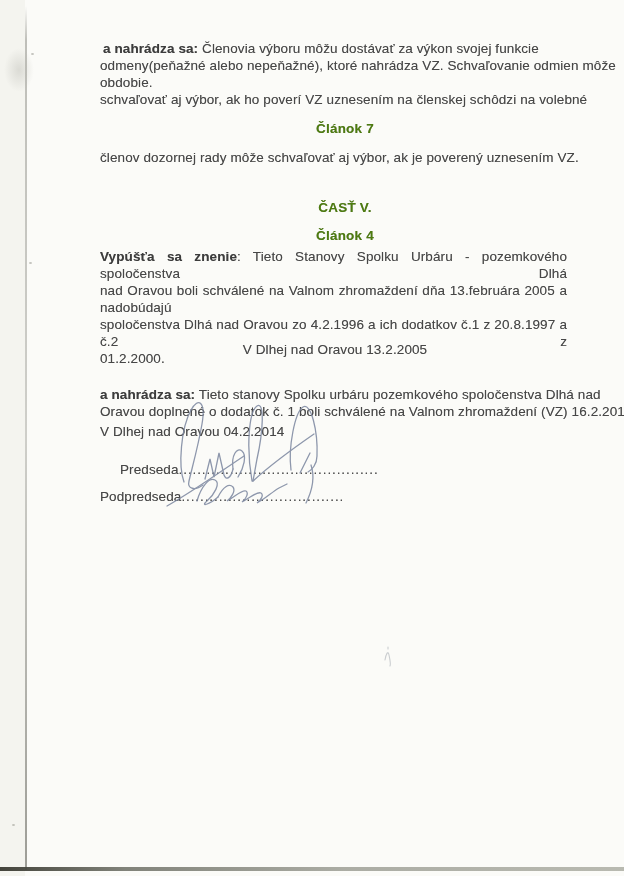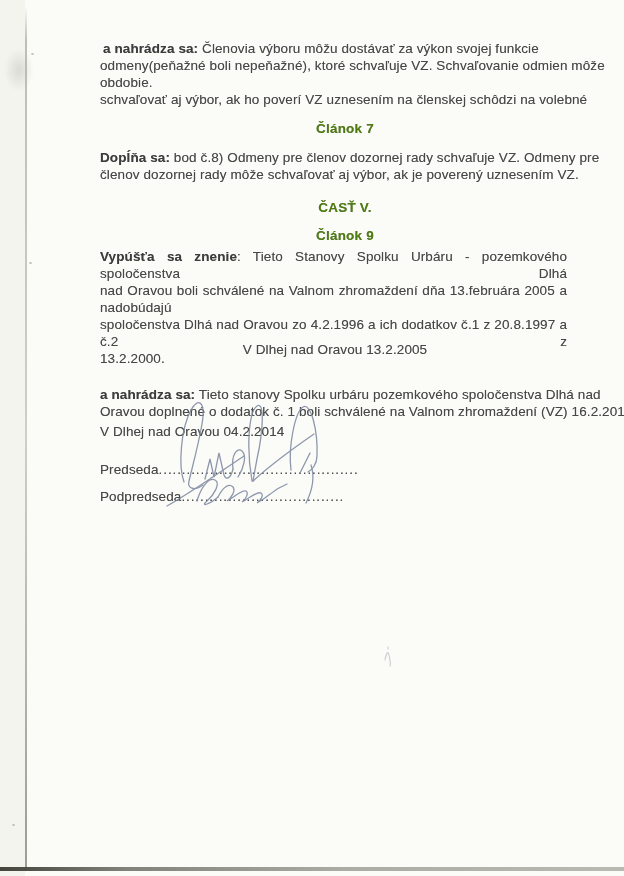--- a/index.html
+++ b/index.html
@@ -45,52 +45,51 @@
 
   <div class="left-band"></div>
   <div class="fold-line"></div>
   <div class="smudge"></div>
   <div class="speck" style="left:31px; top:53px;"></div>
   <div class="speck" style="left:29px; top:262px;"></div>
   <div class="speck" style="left:12px; top:824px;"></div>
 
   <div class="txt" style="top:40px;">
     <div class="line" style="padding-left:3px;"><b>a nahrádza sa:</b><span> Členovia výboru môžu dostávať za výkon svojej funkcie</span></div>
-    <div class="line">odmeny(peňažné boli nepeňažné), ktoré schvaľuje VZ. Schvaľovanie odmien môže</div>
+    <div class="line">odmeny(peňažné alebo nepeňažné), ktoré nahrádza VZ. Schvaľovanie odmien môže</div>
     <div class="line">obdobie.</div>
     <div class="line">schvaľovať aj výbor, ak ho poverí VZ uznesením na členskej schôdzi na volebné</div>
   </div>
 
   <div class="heading" style="top:121px;">Článok 7</div>
 
   <div class="txt" style="top:149px;">
-    <div class="line"><b>Dopĺňa sa:</b><span> bod č.8) Odmeny pre členov dozornej rady schvaľuje VZ. Odmeny pre</span></div>
     <div class="line">členov dozornej rady môže schvaľovať aj výbor, ak je poverený uznesením VZ.</div>
   </div>
 
   <div class="heading" style="top:200px;">ČASŤ V.</div>
-  <div class="heading" style="top:228px;">Článok 9</div>
+  <div class="heading" style="top:228px;">Článok 4</div>
 
   <div class="txt" style="top:248px;">
     <div class="just"><b>Vypúšťa sa znenie</b><span>: Tieto Stanovy Spolku Urbáru - pozemkového spoločenstva Dlhá</span></div>
     <div class="just">nad Oravou boli schválené na Valnom zhromaždení dňa 13.februára 2005 a nadobúdajú</div>
     <div class="just">spoločenstva Dlhá nad Oravou zo 4.2.1996 a ich dodatkov č.1 z 20.8.1997 a č.2 z</div>
-    <div class="line">13.2.2000.</div>
+    <div class="line">01.2.2000.</div>
   </div>
 
   <div class="txt" style="top:341px;text-align:center;">V Dlhej nad Oravou 13.2.2005</div>
 
   <div class="txt" style="top:366px;margin-top:20px;">
     <div class="line"><b>a nahrádza sa:</b><span> Tieto stanovy Spolku urbáru pozemkového spoločenstva Dlhá nad</span></div>
     <div class="line">Oravou doplnené o dodatok č. 1 boli schválené na Valnom zhromaždení (VZ) 16.2.2014.</div>
   </div>
 
   <div class="txt" style="top:423px;">V Dlhej nad Oravou 04.2.2014</div>
 
-  <div class="sigrow" style="top:462px;">
+  <div class="sigrow" style="top:462px;margin-left:20px;">
     <span>Predseda</span><span class="dots">...........................................</span>
   </div>
   <div class="sigrow" style="top:489px;">
     <span>Podpredseda</span><span class="dots">...................................</span>
   </div>
 
   <svg class="sig-ink" width="185" height="120" viewBox="150 395 185 120">
     <g fill="none" stroke="#7f8aa2" stroke-width="1.3" stroke-linecap="round" opacity="0.88">
       <path d="M 184 482 C 178 466 181 428 191 410 C 198 397 206 401 202 424 C 198 447 192 468 189 481 C 187 489 195 491 203 485"></path>
       <path d="M 205 479 L 210 459 L 214 477 L 219 453 L 224 475 C 226 481 231 478 233 469"></path>

